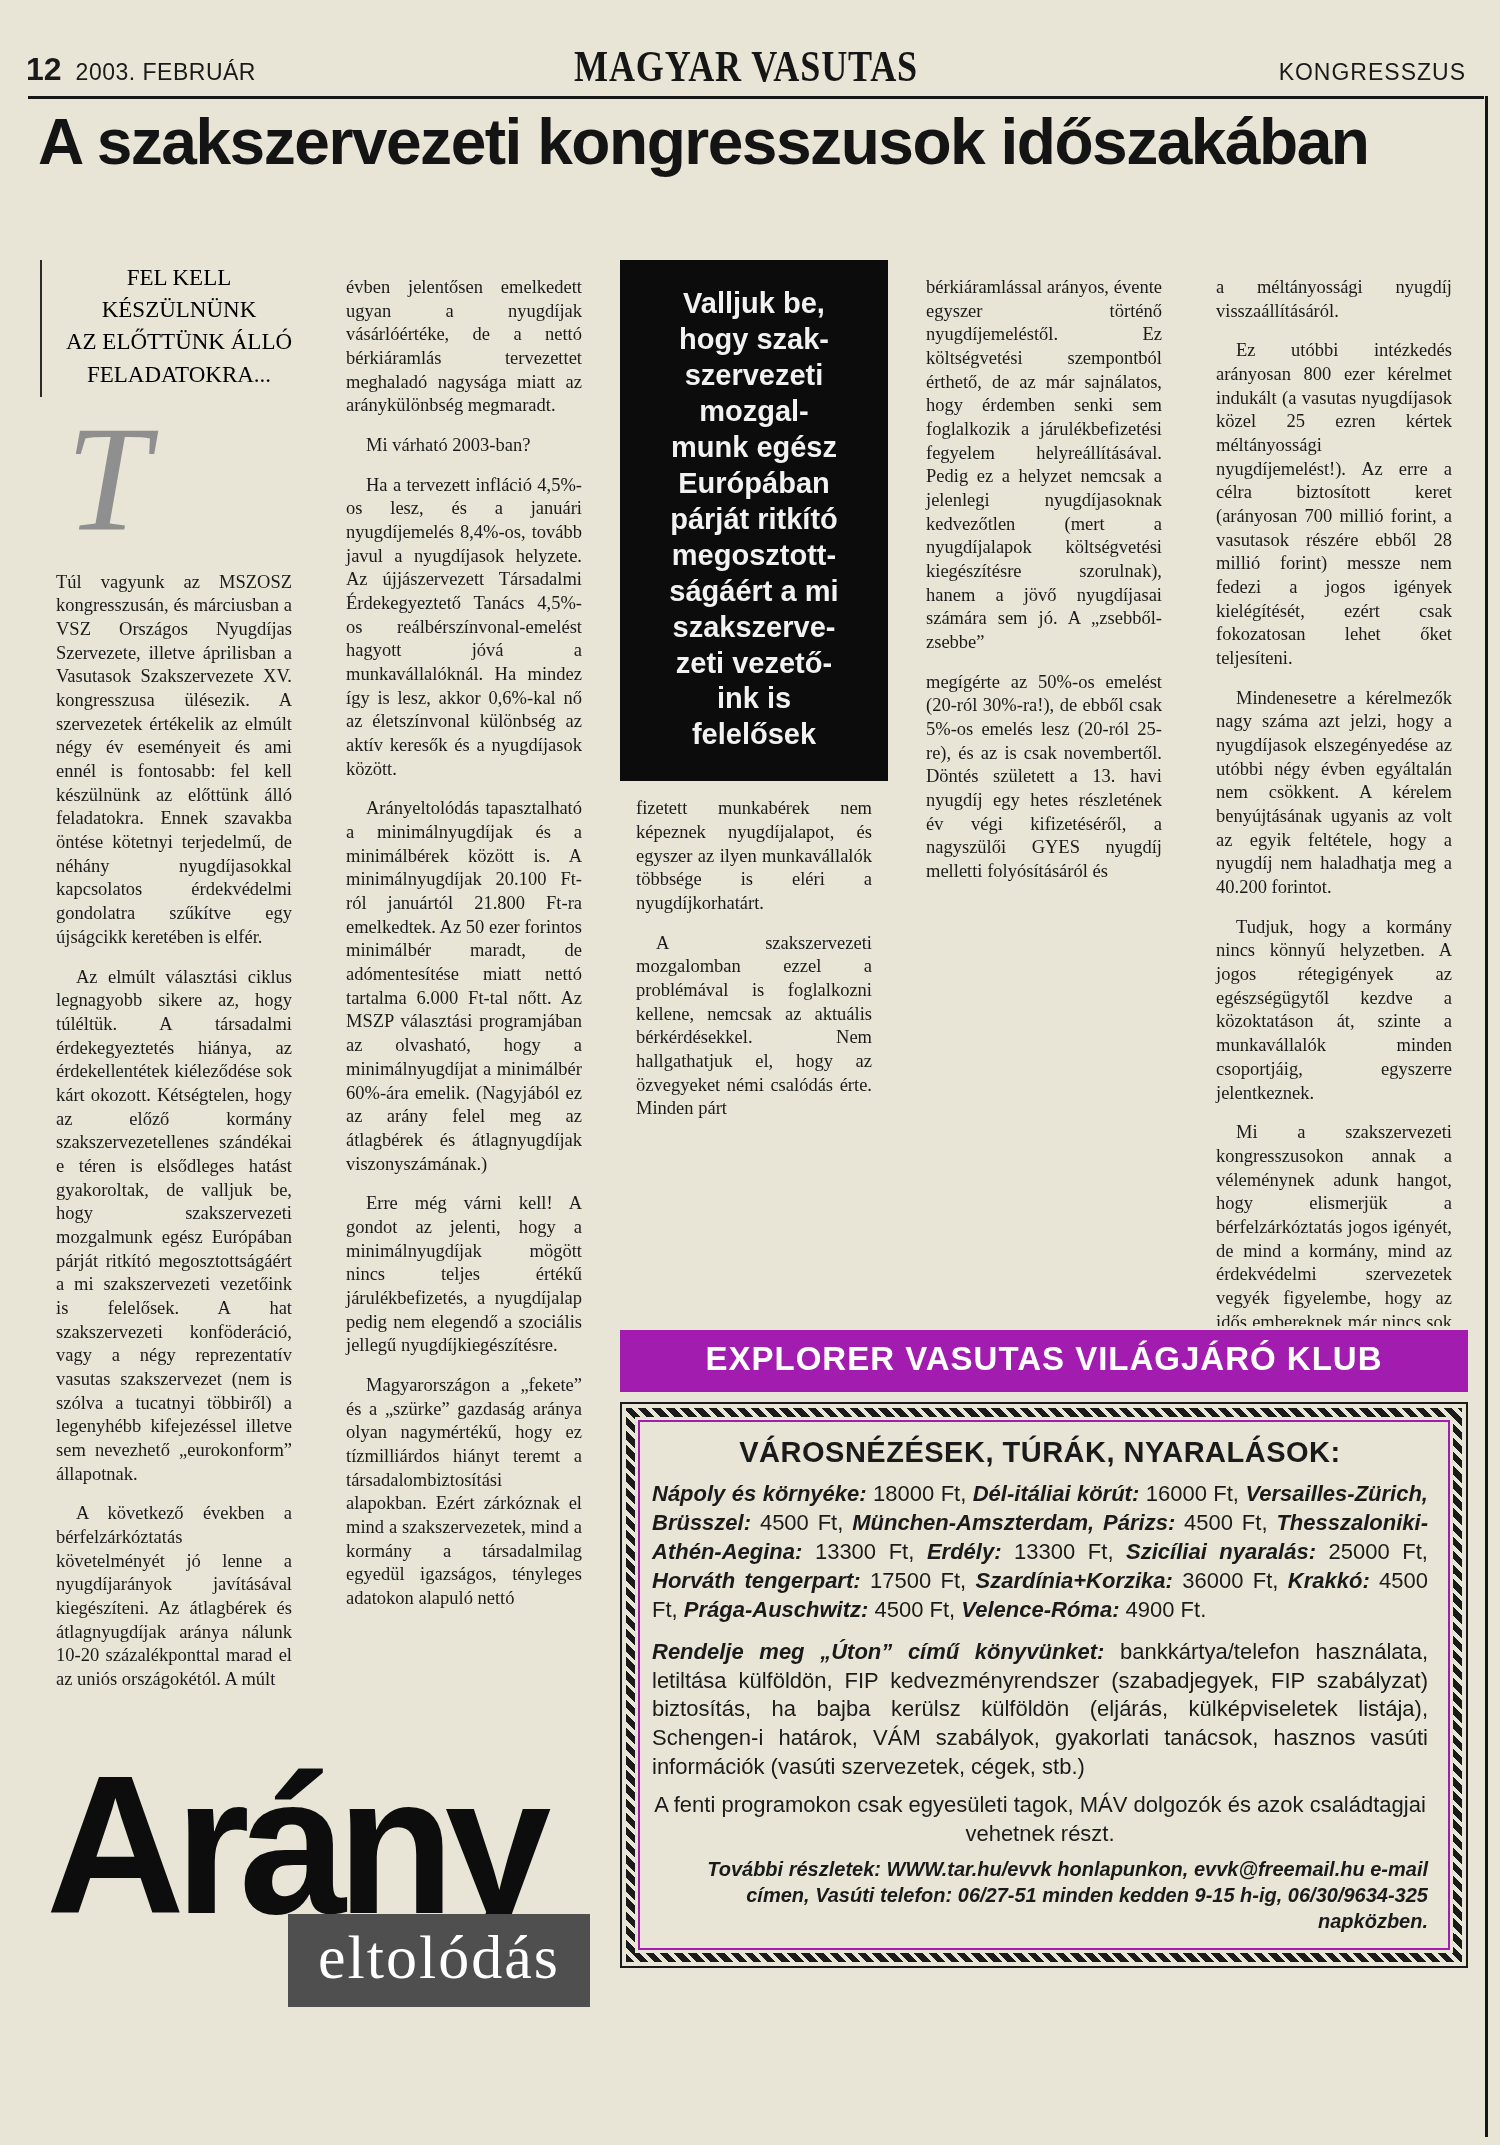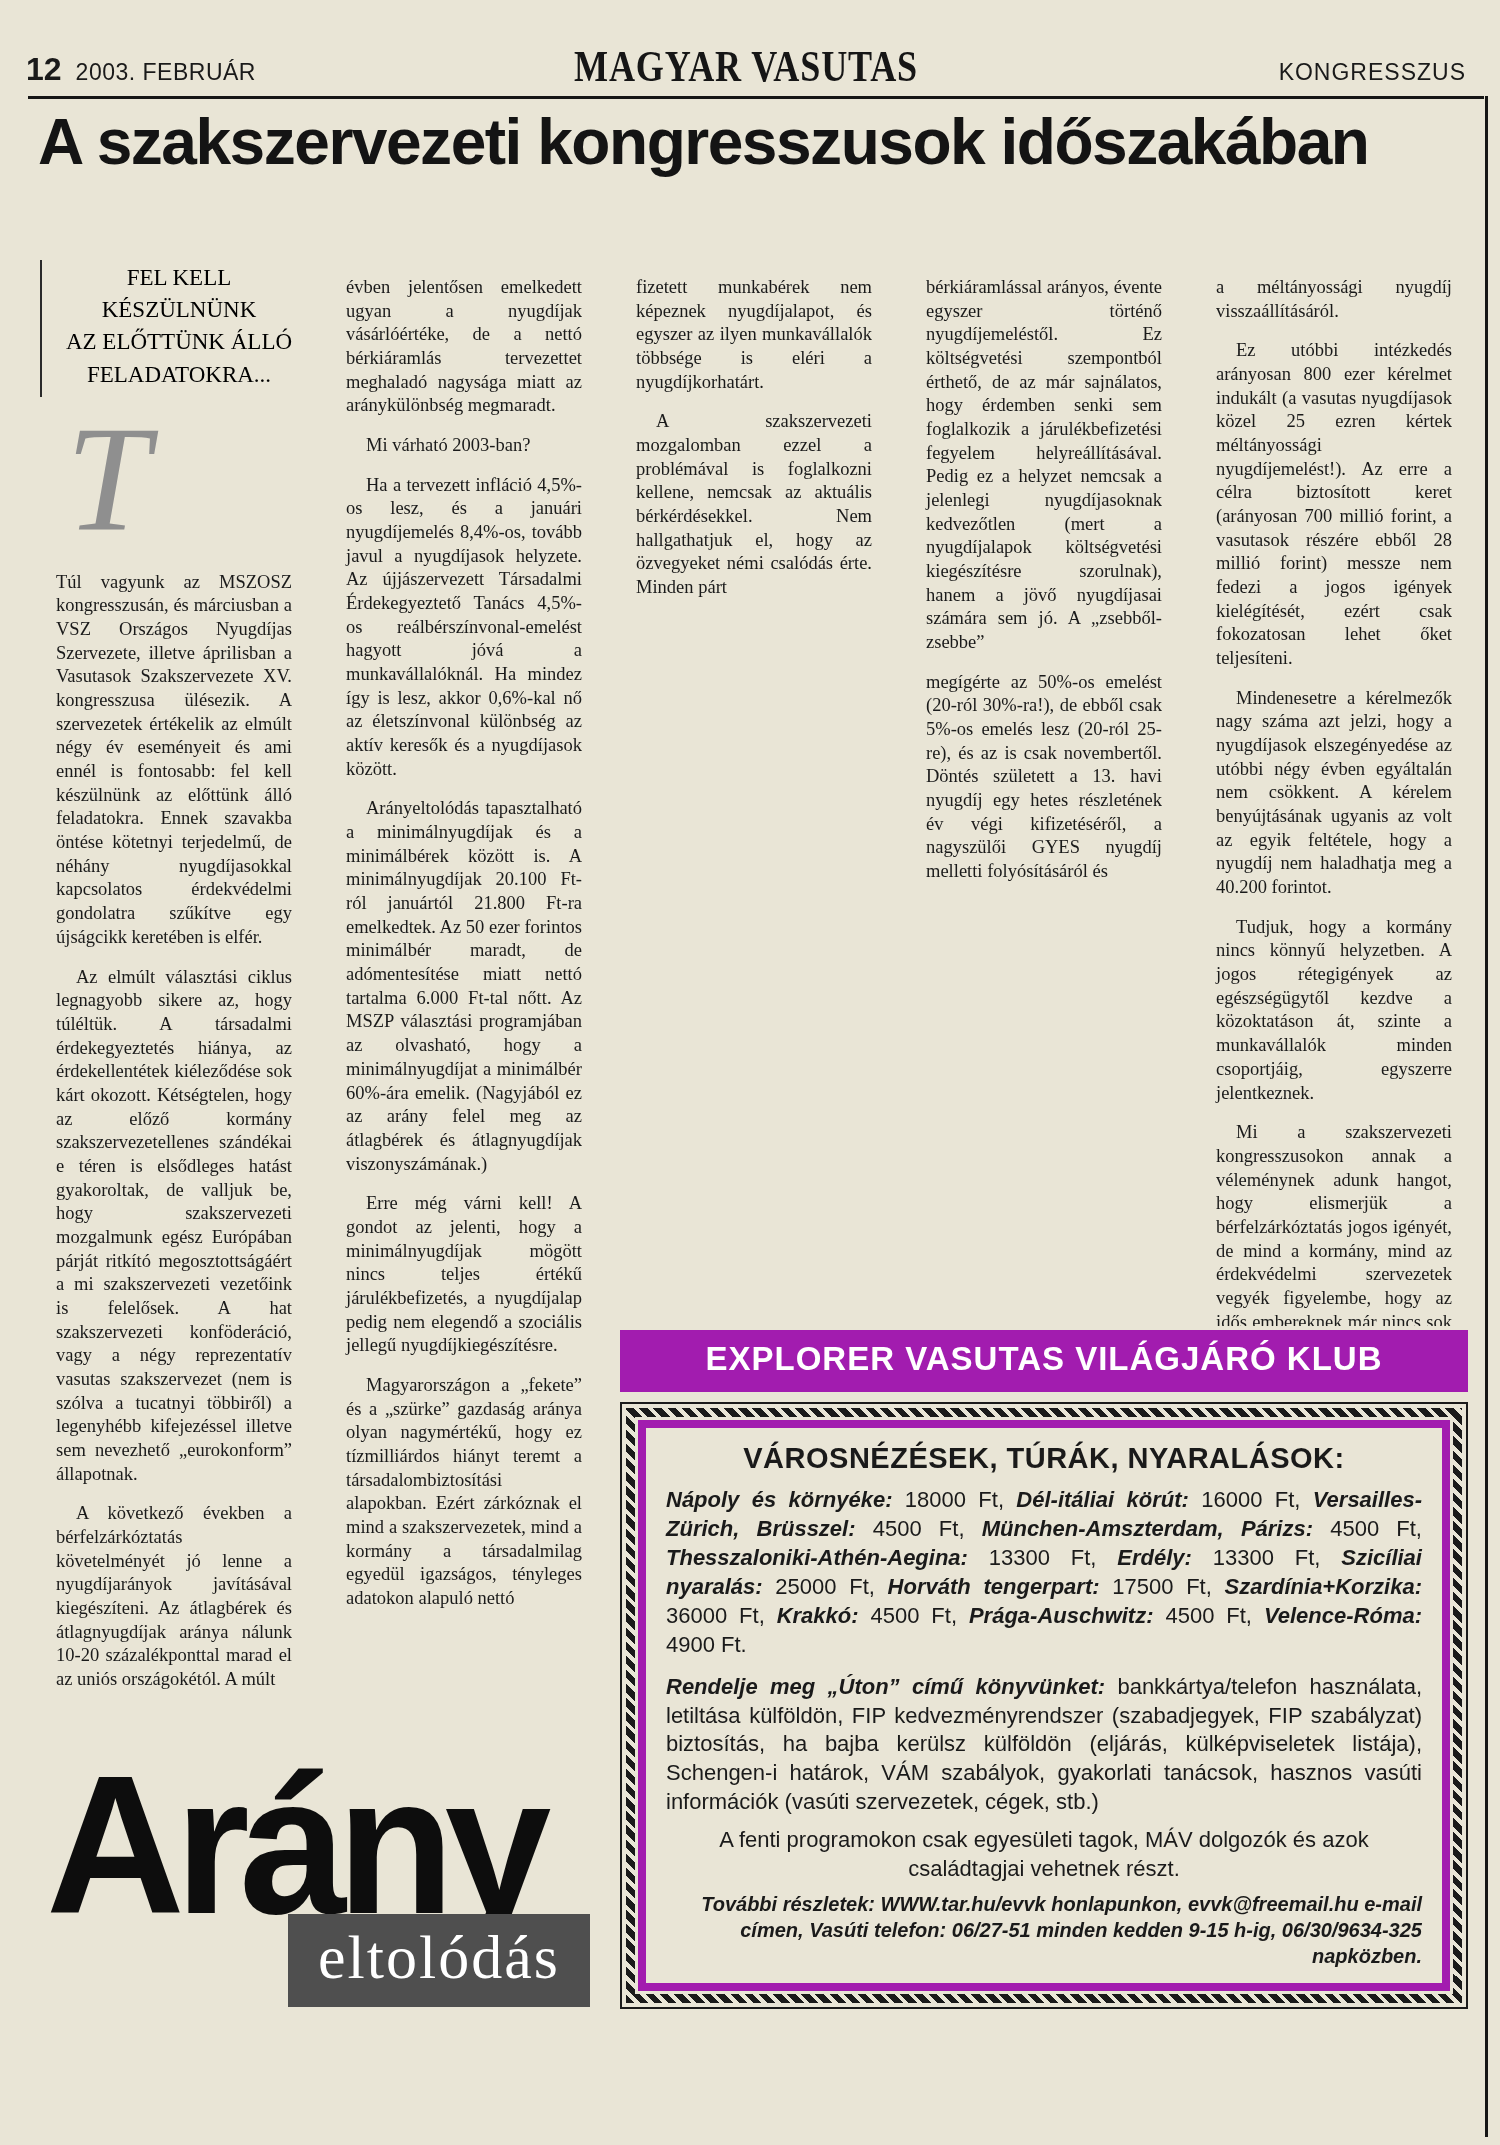--- a/index.html
+++ b/index.html
@@ -79,21 +79,21 @@
   .ad{position:absolute;left:620px;top:1330px;width:848px;background:#e9e5d6;z-index:5;}
   .ad-header{background:#a21caf;color:#fff;text-align:center;padding:10px 6px 14px 6px;}
   .ad-title{font-family:"Liberation Sans",sans-serif;font-weight:bold;font-size:33px;letter-spacing:1px;}
   .ad-subtitle{font-family:"Liberation Serif",serif;font-style:italic;font-size:36px;margin-top:4px;}
   .ad-frame{border:2px solid #1a1a1a;margin-top:10px;padding:4px;}
   .ad-meander{
     border:9px solid #1a1a1a;
     border-image:repeating-linear-gradient(45deg,#1a1a1a 0,#1a1a1a 6px,#e9e5d6 6px,#e9e5d6 10px) 9;
     padding:3px;
   }
-  .ad-inner{border:8px solid #a21caf;padding:12px 20px 14px 20px;font-family:"Liberation Sans",sans-serif;}
+  .ad-inner{border:2px solid #a21caf;padding:12px 20px 14px 12px;font-family:"Liberation Sans",sans-serif;}
   .ad-heading{font-weight:bold;font-size:29px;text-align:center;margin:2px 0 10px 0;letter-spacing:.5px;}
   .ad-offers{font-size:22px;line-height:1.32;text-align:justify;margin:0;}
   .offer-name{font-weight:bold;font-style:italic;}
   .ad-book{font-size:22px;line-height:1.3;text-align:justify;margin:14px 0 0 0;}
   .ad-book-lead{font-weight:bold;font-style:italic;}
   .ad-note{font-size:22px;line-height:1.3;text-align:center;margin:10px 0 0 0;}
   .ad-contact{font-size:20px;line-height:1.3;text-align:right;font-weight:bold;font-style:italic;margin:8px 0 0 0;}
 </style>
 </head>
 <body>
@@ -126,20 +126,33 @@
   <div class="col col2">
     <p class="body-p cont">évben jelentősen emelkedett ugyan a nyugdíjak vásárlóértéke, de a nettó bérkiáramlás tervezettet meghaladó nagysága miatt az aránykülönbség megmaradt.</p>
     <p class="body-p">Mi várható 2003-ban?</p>
     <p class="body-p">Ha a tervezett infláció 4,5%-os lesz, és a januári nyugdíjemelés 8,4%-os, tovább javul a nyugdíjasok helyzete. Az újjászervezett Társadalmi Érdekegyeztető Tanács 4,5%-os reálbérszínvonal-emelést hagyott jóvá a munkavállalóknál. Ha mindez így is lesz, akkor 0,6%-kal nő az életszínvonal különbség az aktív keresők és a nyugdíjasok között.</p>
     <p class="body-p">Arányeltolódás tapasztalható a minimálnyugdíjak és a minimálbérek között is. A minimálnyugdíjak 20.100 Ft-ról januártól 21.800 Ft-ra emelkedtek. Az 50 ezer forintos minimálbér maradt, de adómentesítése miatt nettó tartalma 6.000 Ft-tal nőtt. Az MSZP választási programjában az olvasható, hogy a minimálnyugdíjat a minimálbér 60%-ára emelik. (Nagyjából ez az arány felel meg az átlagbérek és átlagnyugdíjak viszonyszámának.)</p>
     <p class="body-p">Erre még várni kell! A gondot az jelenti, hogy a minimálnyugdíjak mögött nincs teljes értékű járulékbefizetés, a nyugdíjalap pedig nem elegendő a szociális jellegű nyugdíjkiegészítésre.</p>
     <p class="body-p">Magyarországon a „fekete” és a „szürke” gazdaság aránya olyan nagymértékű, hogy ez tízmilliárdos hiányt teremt a társadalombiztosítási alapokban. Ezért zárkóznak el mind a szakszervezetek, mind a kormány a társadalmilag egyedül igazságos, tényleges adatokon alapuló nettó</p>
   </div>
 
   <div class="col col3">
+    <div class="pullquote">Valljuk be,
+hogy szak-
+szervezeti
+mozgal-
+munk egész
+Európában
+párját ritkító
+megosztott-
+ságáért a mi
+szakszerve-
+zeti vezető-
+ink is
+felelősek</div>
     <p class="body-p cont">fizetett munkabérek nem képeznek nyugdíjalapot, és egyszer az ilyen munkavállalók többsége is eléri a nyugdíjkorhatárt.</p>
     <p class="body-p">A szakszervezeti mozgalomban ezzel a problémával is foglalkozni kellene, nemcsak az aktuális bérkérdésekkel. Nem hallgathatjuk el, hogy az özvegyeket némi csalódás érte. Minden párt</p>
   </div>
 
   <div class="col col4">
     <p class="body-p cont">bérkiáramlással arányos, évente egyszer történő nyugdíjemeléstől. Ez költségvetési szempontból érthető, de az már sajnálatos, hogy érdemben senki sem foglalkozik a járulékbefizetési fegyelem helyreállításával. Pedig ez a helyzet nemcsak a jelenlegi nyugdíjasoknak kedvezőtlen (mert a nyugdíjalapok költségvetési kiegészítésre szorulnak), hanem a jövő nyugdíjasai számára sem jó. A „zsebből-zsebbe”</p>
     <p class="body-p cont">megígérte az 50%-os emelést (20-ról 30%-ra!), de ebből csak 5%-os emelés lesz (20-ról 25-re), és az is csak novembertől. Döntés született a 13. havi nyugdíj egy hetes részletének év végi kifizetéséről, a nagyszülői GYES nyugdíj melletti folyósításáról és</p>
   </div>
 
   <div class="col col5">

